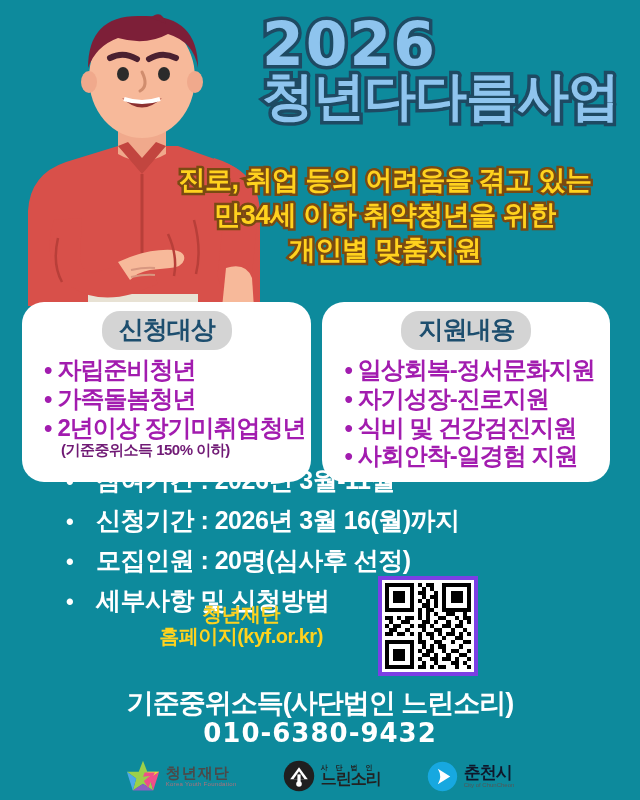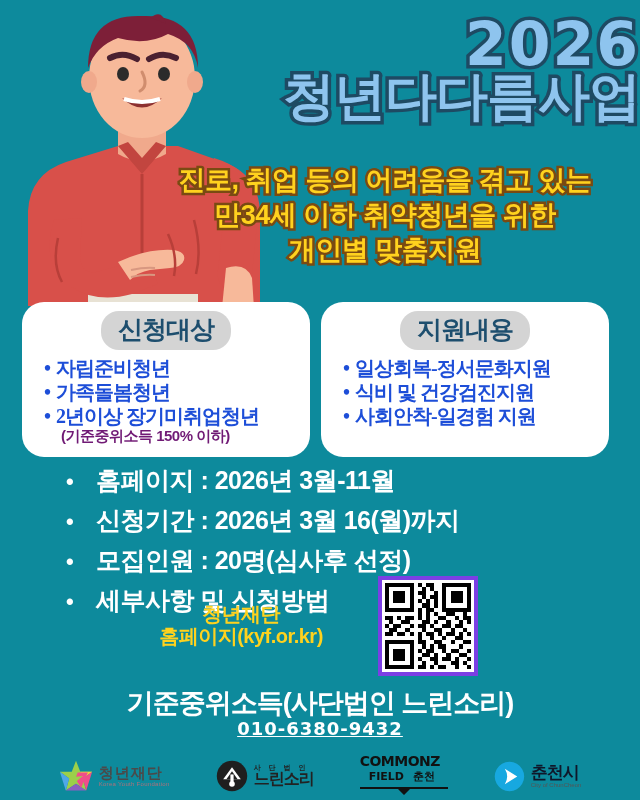--- a/index.html
+++ b/index.html
@@ -10,21 +10,21 @@
     position:relative;
     overflow:hidden;
   }
 
   
   .person { position:absolute; left:18px; top:6px; width:250px; height:300px; }
 
   
   .title-wrap {
     position:absolute; left:262px; top:14px; width:378px;
-    text-align:right; line-height:1;
+    text-align:left; line-height:1;
   }
   .t-year {
     font-size:60px; font-weight:bold; letter-spacing:2px;
     color:#8ec4ee;
     -webkit-text-stroke:7px #1e4a63;
     paint-order:stroke fill;
     font-family:"DejaVu Sans",sans-serif;
   }
   .t-name {
     display:block; margin-top:-4px;
@@ -53,22 +53,22 @@
   }
   .card.left { flex:0 0 288px; }
   .card.right { flex:0 0 288px; }
   .card-pill {
     display:inline-block; background:#d4d4d4; color:#1d4e6e;
     font-size:25px; font-weight:bold; letter-spacing:-1px;
     padding:2px 17px 4px; border-radius:18px;
   }
   .card ul { list-style:none; margin-top:6px; text-align:left; padding-left:16px; }
   .card li {
-    color:#1d4ed8; font-size:20px; font-weight:bold;
-    letter-spacing:-1px; line-height:1.20; white-space:nowrap;font-family:Liberation Serif, serif;
+    color:#a21caf; font-size:24px; font-weight:bold;
+    letter-spacing:-1px; line-height:1.20; white-space:nowrap;
   }
   .card li::before { content:"\2022"; margin-right:6px; }
   .card-note {
     color:#701a75; font-size:15px; font-weight:bold;
     letter-spacing:-0.5px; text-align:left; padding-left:33px; margin-top:-1px;
   }
 
   
   .details { position:absolute; left:66px; top:468px; width:540px; }
   .d-row {
@@ -93,21 +93,21 @@
     border:4px solid #7b3fe4; padding:3px;
   }
   .qr svg { display:block; width:100%; height:100%; }
 
   
   .contact {
     position:absolute; left:0; top:688px; width:640px;
     text-align:center; color:#ffffff; line-height:1.15;
   }
   .contact .org { font-size:27px; font-weight:bold; letter-spacing:-1px; }
-  .contact .tel { font-size:18px; font-weight:bold; letter-spacing:1px; font-family:"DejaVu Sans",sans-serif;text-decoration:underline; }
+  .contact .tel { font-size:26px; font-weight:bold; letter-spacing:1px; font-family:"DejaVu Sans",sans-serif; }
 
   
   .footer {
     position:absolute; left:0; top:752px; width:640px; height:48px;
     display:flex; align-items:center; justify-content:center; gap:46px;
   }
   .logo { display:flex; align-items:center; gap:6px; }
   .logo-txt { line-height:1.05; }
   .l-kyf-main { font-size:15px; font-weight:bold; color:#4a4a4a; letter-spacing:1px; }
   .l-kyf-sub  { font-size:6px; color:#b0707a; letter-spacing:0.3px; }
@@ -186,31 +186,32 @@
       <li>가족돌봄청년</li>
       <li>2년이상 장기미취업청년</li>
     </ul>
     <div class="card-note">(기준중위소득 150% 이하)</div>
   </div>
 
   <div class="card right">
     <div class="card-pill">지원내용</div>
     <ul>
       <li>일상회복-정서문화지원</li>
+      <li>자기성장-진로지원</li>
       <li>식비 및 건강검진지원</li>
       <li>사회안착-일경험 지원</li>
     </ul>
   </div>
 
 </div>
 
 <div class="details">
   <div class="d-row">
     <span class="d-dot">•</span>
-    <span>홈페이지 : 2026년 3월-11월</span>
+    <span>참여기간 : 2026년 3월-11월</span>
   </div>
   <div class="d-row">
     <span class="d-dot">•</span>
     <span>신청기간 : 2026년 3월 16(월)까지</span>
   </div>
   <div class="d-row">
     <span class="d-dot">•</span>
     <span>모집인원 : 20명(심사후 선정)</span>
   </div>
   <div class="d-row">
@@ -359,31 +360,20 @@
       <path d="M20 14 L27 24 H13 Z" fill="#1f1f1f"></path>
       <rect x="18" y="18" width="4" height="14" fill="#fff"></rect>
       <circle cx="20" cy="30" r="3.5" fill="#fff"></circle>
     </svg>
     <div class="logo-txt">
       <div class="l-sr-small">사 단 법 인</div>
       <div class="l-sr-main">느린소리</div>
     </div>
   </div>
 
-  <div class="logo">
-    <div class="l-cf">
-      <div class="l-cf-1">COMMONZ</div>
-      <div class="l-cf-2">
-        <span>FIELD</span><span>춘천</span>
-      </div>
-      <svg width="88" height="9" viewBox="0 0 88 9">
-        <path d="M0 1 H88 V3 H50 L44 9 L38 3 H0 Z" fill="#111"></path>
-      </svg>
-    </div>
-  </div>
 
   <div class="logo">
     <svg width="31" height="31" viewBox="0 0 40 40">
       <path d="M20 1 a19 19 0 1 1 -0.1 0 Z" fill="#17a8e0"></path>
       <path d="M14 10 L30 20 L14 30 Q20 20 14 10 Z" fill="#ffffff"></path>
     </svg>
     <div class="logo-txt">
       <div class="l-cc-main">춘천시</div>
       <div class="l-cc-sub">City of ChunCheon</div>
     </div>

